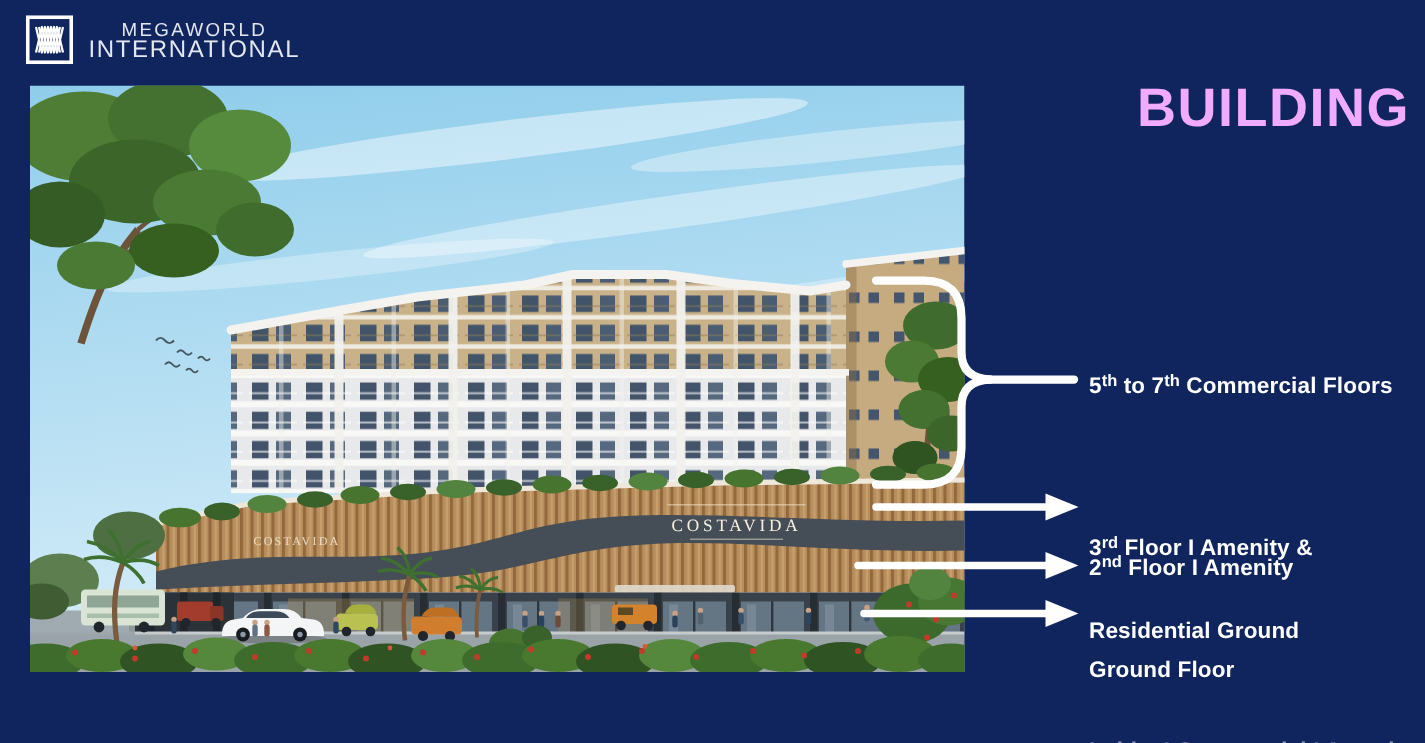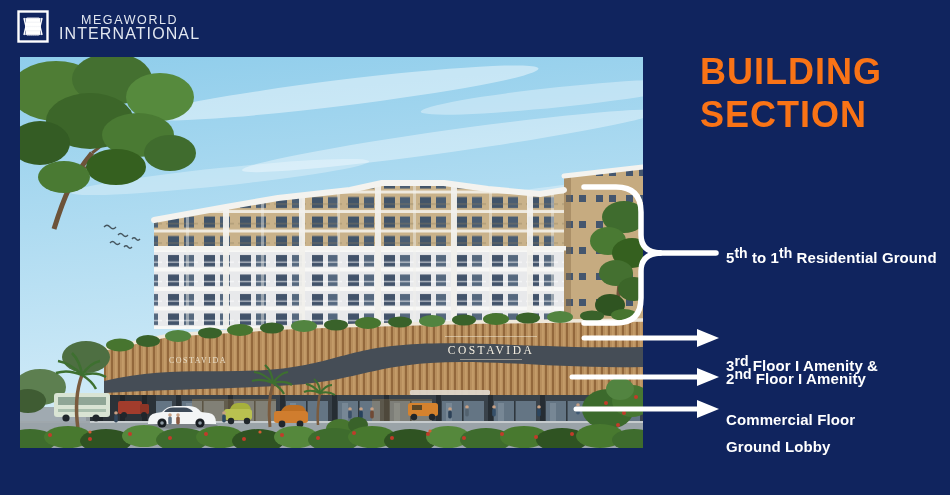--- a/index.html
+++ b/index.html
@@ -10,34 +10,34 @@
   }
   
   .brand{position:absolute;left:17px;top:10px;display:flex;align-items:center;gap:10px;}
   .brand .logo{width:32px;height:33px;display:block;}
   .brand-text{color:#e2e7f0;text-align:center;line-height:14px;}
   .brand-line1{font-size:12.5px;letter-spacing:1.6px;}
   .brand-line2{font-size:16px;letter-spacing:1.1px;}
   
   .title{
     position:absolute;left:700px;top:50px;width:240px;
-    color:#f97316;font-weight:bold;font-size:36px;line-height:43px;
-    letter-spacing:1px;text-align:left;
+    color:#f0abfc;font-weight:bold;font-size:36px;line-height:43px;
+    letter-spacing:1px;text-align:right;
   }
   
   .photo{position:absolute;left:20px;top:57px;width:623px;height:488px;}
   .photo svg{display:block;}
   
   .overlay{position:absolute;left:0;top:0;pointer-events:none;}
   
   .label{
     position:absolute;left:726px;color:#ffffff;font-weight:bold;
     font-size:15px;line-height:18px;letter-spacing:0.1px;white-space:pre;
   }
-  .label sup{font-size:14px;vertical-align:baseline;position:relative;top:-5px;letter-spacing:0;}
+  .label sup{font-size:11px;vertical-align:baseline;position:relative;top:-5px;letter-spacing:0;}
 </style>
 </head>
 <body>
 
 <div class="brand">
   <svg class="logo" viewBox="0 0 32 33">
     <rect x="1.5" y="1.5" width="29" height="30" fill="none" stroke="#ffffff" stroke-width="2.4"></rect>
     <g stroke="#ffffff" stroke-width="1.5" fill="none" stroke-linejoin="round">
       <polyline points="7,8 11,25 15,8 19,25 23,8"></polyline>
       <polyline points="7,25 11,8 15,25 19,8 23,25"></polyline>
@@ -46,21 +46,20 @@
     </g>
   </svg>
   <div class="brand-text">
     <div class="brand-line1">MEGAWORLD</div>
     <div class="brand-line2">INTERNATIONAL</div>
   </div>
 </div>
 
 <div class="title">
   <div>BUILDING</div>
-  <div>SECTION</div>
 </div>
 
 <div class="photo">
 <svg width="623" height="391" viewBox="0 0 623 391">
   <defs>
     <linearGradient id="sky" x1="0" y1="0" x2="0.15" y2="1">
       <stop offset="0" stop-color="#8fcdeb"></stop>
       <stop offset="1" stop-color="#d8eef9"></stop>
     </linearGradient>
     <pattern id="tanFloor" width="36" height="19.5" patternUnits="userSpaceOnUse">
@@ -413,25 +412,25 @@
   <g>
     <line x1="572" y1="377" x2="699" y2="377" stroke="#ffffff" stroke-width="5" stroke-linecap="round"></line>
     <polygon points="697,368 719,377 697,386" fill="#ffffff"></polygon>
   </g>
   <g>
     <line x1="576" y1="409" x2="699" y2="409" stroke="#ffffff" stroke-width="5" stroke-linecap="round"></line>
     <polygon points="697,400 719,409 697,418" fill="#ffffff"></polygon>
   </g>
 </svg>
 
-<div class="label" style="top:249px"><span>5</span><sup>th</sup><span> to 1</span><sup>th</sup><span> Residential Ground</span></div>
+<div class="label" style="top:249px"><span>5</span><sup>th</sup><span> to 7</span><sup>th</sup><span> Commercial Floors</span></div>
 
 <div class="label" style="top:321px">
   <div><span>3</span><sup>rd</sup><span> Floor I Amenity &amp;</span></div>
-  <div>Commercial Floor</div>
+  <div>Residential Ground</div>
 </div>
 
 <div class="label" style="top:370px"><span>2</span><sup>nd</sup><span> Floor I Amenity</span></div>
 
 <div class="label" style="top:402px">
-  <div>Ground Lobby</div>
+  <div>Ground Floor</div>
   <div>Lobby I Commercial I Amenity</div>
 </div>
 
 </body></html>

